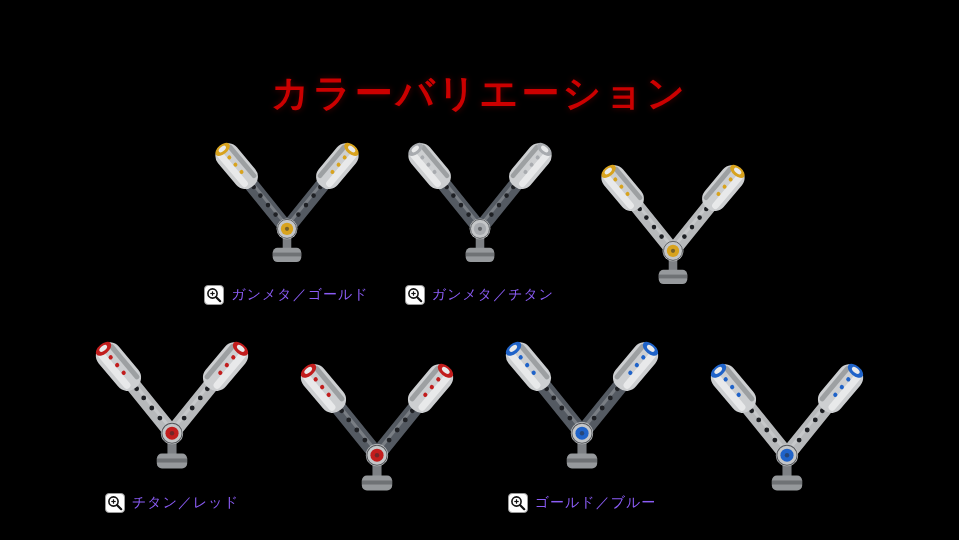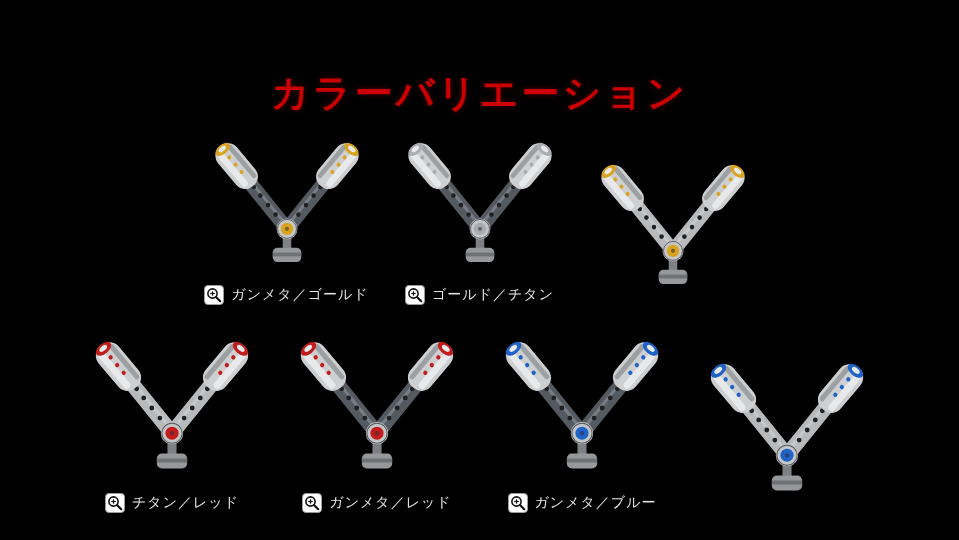--- a/index.html
+++ b/index.html
@@ -31,21 +31,21 @@
   .row2 .card { width: 205px; }
   .card { display: flex; flex-direction: column; align-items: center; }
   .handle-slot { display: block; }
   .handle-slot svg { display: block; }
   .row2 .handle-slot svg { width: 202px; height: 162px; }
   .caption { display: flex; align-items: center; gap: 7px; margin-top: 2px; }
   .zoom-btn {
     display: inline-flex; align-items: center; justify-content: center;
     width: 20px; height: 20px; cursor: pointer; background: transparent; border: 0; padding: 0;
   }
-  .product-label { color: #e5e5e5; font-size: 14px; letter-spacing: 1px; white-space: nowrap; }
+  .product-label { color: #8b5cf6; font-size: 14px; letter-spacing: 1px; white-space: nowrap; }
 </style>
 </head>
 <body style="background: rgb(0, 0, 0);">
 
 <div class="page">
 
   <h1 class="page-title" style="color: rgb(204, 0, 0);">カラーバリエーション</h1>
 
   <div class="row row1">
 
@@ -180,21 +180,21 @@
       <div class="caption">
         <button class="zoom-btn">
   <svg viewBox="0 0 20 20" width="20" height="20">
     <rect x="0.5" y="0.5" width="19" height="19" rx="3.5" fill="#ffffff" stroke="#9a9a9a"></rect>
     <circle cx="8.5" cy="8.5" r="4.6" fill="none" stroke="#111111" stroke-width="1.6"></circle>
     <line x1="12.2" y1="12.2" x2="16.2" y2="16.2" stroke="#111111" stroke-width="2.2" stroke-linecap="round"></line>
     <line x1="6.3" y1="8.5" x2="10.7" y2="8.5" stroke="#111111" stroke-width="1.2"></line>
     <line x1="8.5" y1="6.3" x2="8.5" y2="10.7" stroke="#111111" stroke-width="1.2"></line>
   </svg>
 </button>
-        <span class="product-label">ゴールド／チタン</span>
+        <span class="product-label">ガンメタ／チタン</span>
       </div>
     </div>
 
     <div class="card" style="--arm: #b7b9bb; --accent: #d8a31e; --knob: #cdcfd1;">
       <div class="handle-slot">
   <svg viewBox="0 0 200 160" width="190" height="152">
 
     <g>
       <rect x="95.5" y="104" width="9" height="22" rx="2" fill="#7d8084"></rect>
       <rect x="85" y="123" width="30" height="15" rx="5" fill="#96999c"></rect>
@@ -375,105 +375,93 @@
     </g>
 
     <g>
       <circle cx="100" cy="103" r="11" fill="#c4c6c8"></circle>
       <circle cx="100" cy="103" r="10" fill="none" stroke="#55585c" stroke-width="1"></circle>
       <circle cx="100" cy="103" r="6.5" style="fill:var(--accent)"></circle>
       <circle cx="100" cy="103" r="2.2" fill="#2c2e31" opacity="0.55"></circle>
     </g>
   </svg>
 </div>
+    </div>
+
+    <div class="card" style="--arm: #545a62; --accent: #1f63c9; --knob: #cdcfd1;">
+      <div class="handle-slot">
+  <svg viewBox="0 0 200 160" width="190" height="152">
+
+    <g>
+      <rect x="95.5" y="104" width="9" height="22" rx="2" fill="#7d8084"></rect>
+      <rect x="85" y="123" width="30" height="15" rx="5" fill="#96999c"></rect>
+      <rect x="85" y="128" width="30" height="4" fill="#6f7275"></rect>
+    </g>
+
+    <g>
+      <path d="M100 103 L54 46" stroke-width="15" stroke-linecap="round" fill="none" style="stroke:var(--arm)"></path>
+      <path d="M100 103 L146 46" stroke-width="15" stroke-linecap="round" fill="none" style="stroke:var(--arm)"></path>
+      <path d="M100 100 L57 47" stroke-width="3" stroke-linecap="round" fill="none" stroke="#ffffff" opacity="0.22"></path>
+      <path d="M100 100 L143 47" stroke-width="3" stroke-linecap="round" fill="none" stroke="#ffffff" opacity="0.22"></path>
+      <g fill="#1e2024">
+        <circle cx="88" cy="88" r="2.4"></circle>
+                <circle cx="80" cy="78" r="2.4"></circle>
+                <circle cx="72" cy="68" r="2.4"></circle>
+                <circle cx="65" cy="59" r="2.4"></circle>
+        <circle cx="112" cy="88" r="2.4"></circle>
+                <circle cx="120" cy="78" r="2.4"></circle>
+                <circle cx="128" cy="68" r="2.4"></circle>
+                <circle cx="135" cy="59" r="2.4"></circle>
+      </g>
+    </g>
+
+    <g transform="translate(47,37) rotate(-40)">
+      <rect x="-13" y="-27" width="26" height="54" rx="12" style="fill:var(--knob)"></rect>
+      <rect x="-9" y="-23" width="7" height="46" rx="3.5" fill="#ffffff" opacity="0.55"></rect>
+      <rect x="5" y="-22" width="5" height="44" rx="2.5" fill="#6e7174" opacity="0.5"></rect>
+      <circle cx="0" cy="-12" r="2.1" style="fill:var(--accent)"></circle>
+      <circle cx="0" cy="-2" r="2.1" style="fill:var(--accent)"></circle>
+      <circle cx="0" cy="8" r="2.1" style="fill:var(--accent)"></circle>
+      <ellipse cx="0" cy="-23" rx="9" ry="5" style="fill:var(--accent)"></ellipse>
+      <ellipse cx="0" cy="-23.5" rx="4.5" ry="2.4" fill="#e8e9ea"></ellipse>
+    </g>
+
+    <g transform="translate(153,37) rotate(40)">
+      <rect x="-13" y="-27" width="26" height="54" rx="12" style="fill:var(--knob)"></rect>
+      <rect x="2" y="-23" width="7" height="46" rx="3.5" fill="#ffffff" opacity="0.55"></rect>
+      <rect x="-10" y="-22" width="5" height="44" rx="2.5" fill="#6e7174" opacity="0.5"></rect>
+      <circle cx="0" cy="-12" r="2.1" style="fill:var(--accent)"></circle>
+      <circle cx="0" cy="-2" r="2.1" style="fill:var(--accent)"></circle>
+      <circle cx="0" cy="8" r="2.1" style="fill:var(--accent)"></circle>
+      <ellipse cx="0" cy="-23" rx="9" ry="5" style="fill:var(--accent)"></ellipse>
+      <ellipse cx="0" cy="-23.5" rx="4.5" ry="2.4" fill="#e8e9ea"></ellipse>
+    </g>
+
+    <g>
+      <circle cx="100" cy="103" r="11" fill="#c4c6c8"></circle>
+      <circle cx="100" cy="103" r="10" fill="none" stroke="#55585c" stroke-width="1"></circle>
+      <circle cx="100" cy="103" r="6.5" style="fill:var(--accent)"></circle>
+      <circle cx="100" cy="103" r="2.2" fill="#2c2e31" opacity="0.55"></circle>
+    </g>
+  </svg>
+</div>
       <div class="caption">
         <button class="zoom-btn">
   <svg viewBox="0 0 20 20" width="20" height="20">
     <rect x="0.5" y="0.5" width="19" height="19" rx="3.5" fill="#ffffff" stroke="#9a9a9a"></rect>
     <circle cx="8.5" cy="8.5" r="4.6" fill="none" stroke="#111111" stroke-width="1.6"></circle>
     <line x1="12.2" y1="12.2" x2="16.2" y2="16.2" stroke="#111111" stroke-width="2.2" stroke-linecap="round"></line>
     <line x1="6.3" y1="8.5" x2="10.7" y2="8.5" stroke="#111111" stroke-width="1.2"></line>
     <line x1="8.5" y1="6.3" x2="8.5" y2="10.7" stroke="#111111" stroke-width="1.2"></line>
   </svg>
 </button>
-        <span class="product-label">ガンメタ／レッド</span>
+        <span class="product-label">ゴールド／ブルー</span>
       </div>
     </div>
 
-    <div class="card" style="--arm: #545a62; --accent: #1f63c9; --knob: #cdcfd1;">
-      <div class="handle-slot">
-  <svg viewBox="0 0 200 160" width="190" height="152">
-
-    <g>
-      <rect x="95.5" y="104" width="9" height="22" rx="2" fill="#7d8084"></rect>
-      <rect x="85" y="123" width="30" height="15" rx="5" fill="#96999c"></rect>
-      <rect x="85" y="128" width="30" height="4" fill="#6f7275"></rect>
-    </g>
-
-    <g>
-      <path d="M100 103 L54 46" stroke-width="15" stroke-linecap="round" fill="none" style="stroke:var(--arm)"></path>
-      <path d="M100 103 L146 46" stroke-width="15" stroke-linecap="round" fill="none" style="stroke:var(--arm)"></path>
-      <path d="M100 100 L57 47" stroke-width="3" stroke-linecap="round" fill="none" stroke="#ffffff" opacity="0.22"></path>
-      <path d="M100 100 L143 47" stroke-width="3" stroke-linecap="round" fill="none" stroke="#ffffff" opacity="0.22"></path>
-      <g fill="#1e2024">
-        <circle cx="88" cy="88" r="2.4"></circle>
-                <circle cx="80" cy="78" r="2.4"></circle>
-                <circle cx="72" cy="68" r="2.4"></circle>
-                <circle cx="65" cy="59" r="2.4"></circle>
-        <circle cx="112" cy="88" r="2.4"></circle>
-                <circle cx="120" cy="78" r="2.4"></circle>
-                <circle cx="128" cy="68" r="2.4"></circle>
-                <circle cx="135" cy="59" r="2.4"></circle>
-      </g>
-    </g>
-
-    <g transform="translate(47,37) rotate(-40)">
-      <rect x="-13" y="-27" width="26" height="54" rx="12" style="fill:var(--knob)"></rect>
-      <rect x="-9" y="-23" width="7" height="46" rx="3.5" fill="#ffffff" opacity="0.55"></rect>
-      <rect x="5" y="-22" width="5" height="44" rx="2.5" fill="#6e7174" opacity="0.5"></rect>
-      <circle cx="0" cy="-12" r="2.1" style="fill:var(--accent)"></circle>
-      <circle cx="0" cy="-2" r="2.1" style="fill:var(--accent)"></circle>
-      <circle cx="0" cy="8" r="2.1" style="fill:var(--accent)"></circle>
-      <ellipse cx="0" cy="-23" rx="9" ry="5" style="fill:var(--accent)"></ellipse>
-      <ellipse cx="0" cy="-23.5" rx="4.5" ry="2.4" fill="#e8e9ea"></ellipse>
-    </g>
-
-    <g transform="translate(153,37) rotate(40)">
-      <rect x="-13" y="-27" width="26" height="54" rx="12" style="fill:var(--knob)"></rect>
-      <rect x="2" y="-23" width="7" height="46" rx="3.5" fill="#ffffff" opacity="0.55"></rect>
-      <rect x="-10" y="-22" width="5" height="44" rx="2.5" fill="#6e7174" opacity="0.5"></rect>
-      <circle cx="0" cy="-12" r="2.1" style="fill:var(--accent)"></circle>
-      <circle cx="0" cy="-2" r="2.1" style="fill:var(--accent)"></circle>
-      <circle cx="0" cy="8" r="2.1" style="fill:var(--accent)"></circle>
-      <ellipse cx="0" cy="-23" rx="9" ry="5" style="fill:var(--accent)"></ellipse>
-      <ellipse cx="0" cy="-23.5" rx="4.5" ry="2.4" fill="#e8e9ea"></ellipse>
-    </g>
-
-    <g>
-      <circle cx="100" cy="103" r="11" fill="#c4c6c8"></circle>
-      <circle cx="100" cy="103" r="10" fill="none" stroke="#55585c" stroke-width="1"></circle>
-      <circle cx="100" cy="103" r="6.5" style="fill:var(--accent)"></circle>
-      <circle cx="100" cy="103" r="2.2" fill="#2c2e31" opacity="0.55"></circle>
-    </g>
-  </svg>
-</div>
-      <div class="caption">
-        <button class="zoom-btn">
-  <svg viewBox="0 0 20 20" width="20" height="20">
-    <rect x="0.5" y="0.5" width="19" height="19" rx="3.5" fill="#ffffff" stroke="#9a9a9a"></rect>
-    <circle cx="8.5" cy="8.5" r="4.6" fill="none" stroke="#111111" stroke-width="1.6"></circle>
-    <line x1="12.2" y1="12.2" x2="16.2" y2="16.2" stroke="#111111" stroke-width="2.2" stroke-linecap="round"></line>
-    <line x1="6.3" y1="8.5" x2="10.7" y2="8.5" stroke="#111111" stroke-width="1.2"></line>
-    <line x1="8.5" y1="6.3" x2="8.5" y2="10.7" stroke="#111111" stroke-width="1.2"></line>
-  </svg>
-</button>
-        <span class="product-label">ガンメタ／ブルー</span>
-      </div>
-    </div>
-
     <div class="card" style="--arm: #b7b9bb; --accent: #1f63c9; --knob: #cdcfd1;">
       <div class="handle-slot">
   <svg viewBox="0 0 200 160" width="190" height="152">
 
     <g>
       <rect x="95.5" y="104" width="9" height="22" rx="2" fill="#7d8084"></rect>
       <rect x="85" y="123" width="30" height="15" rx="5" fill="#96999c"></rect>
       <rect x="85" y="128" width="30" height="4" fill="#6f7275"></rect>
     </g>
 

